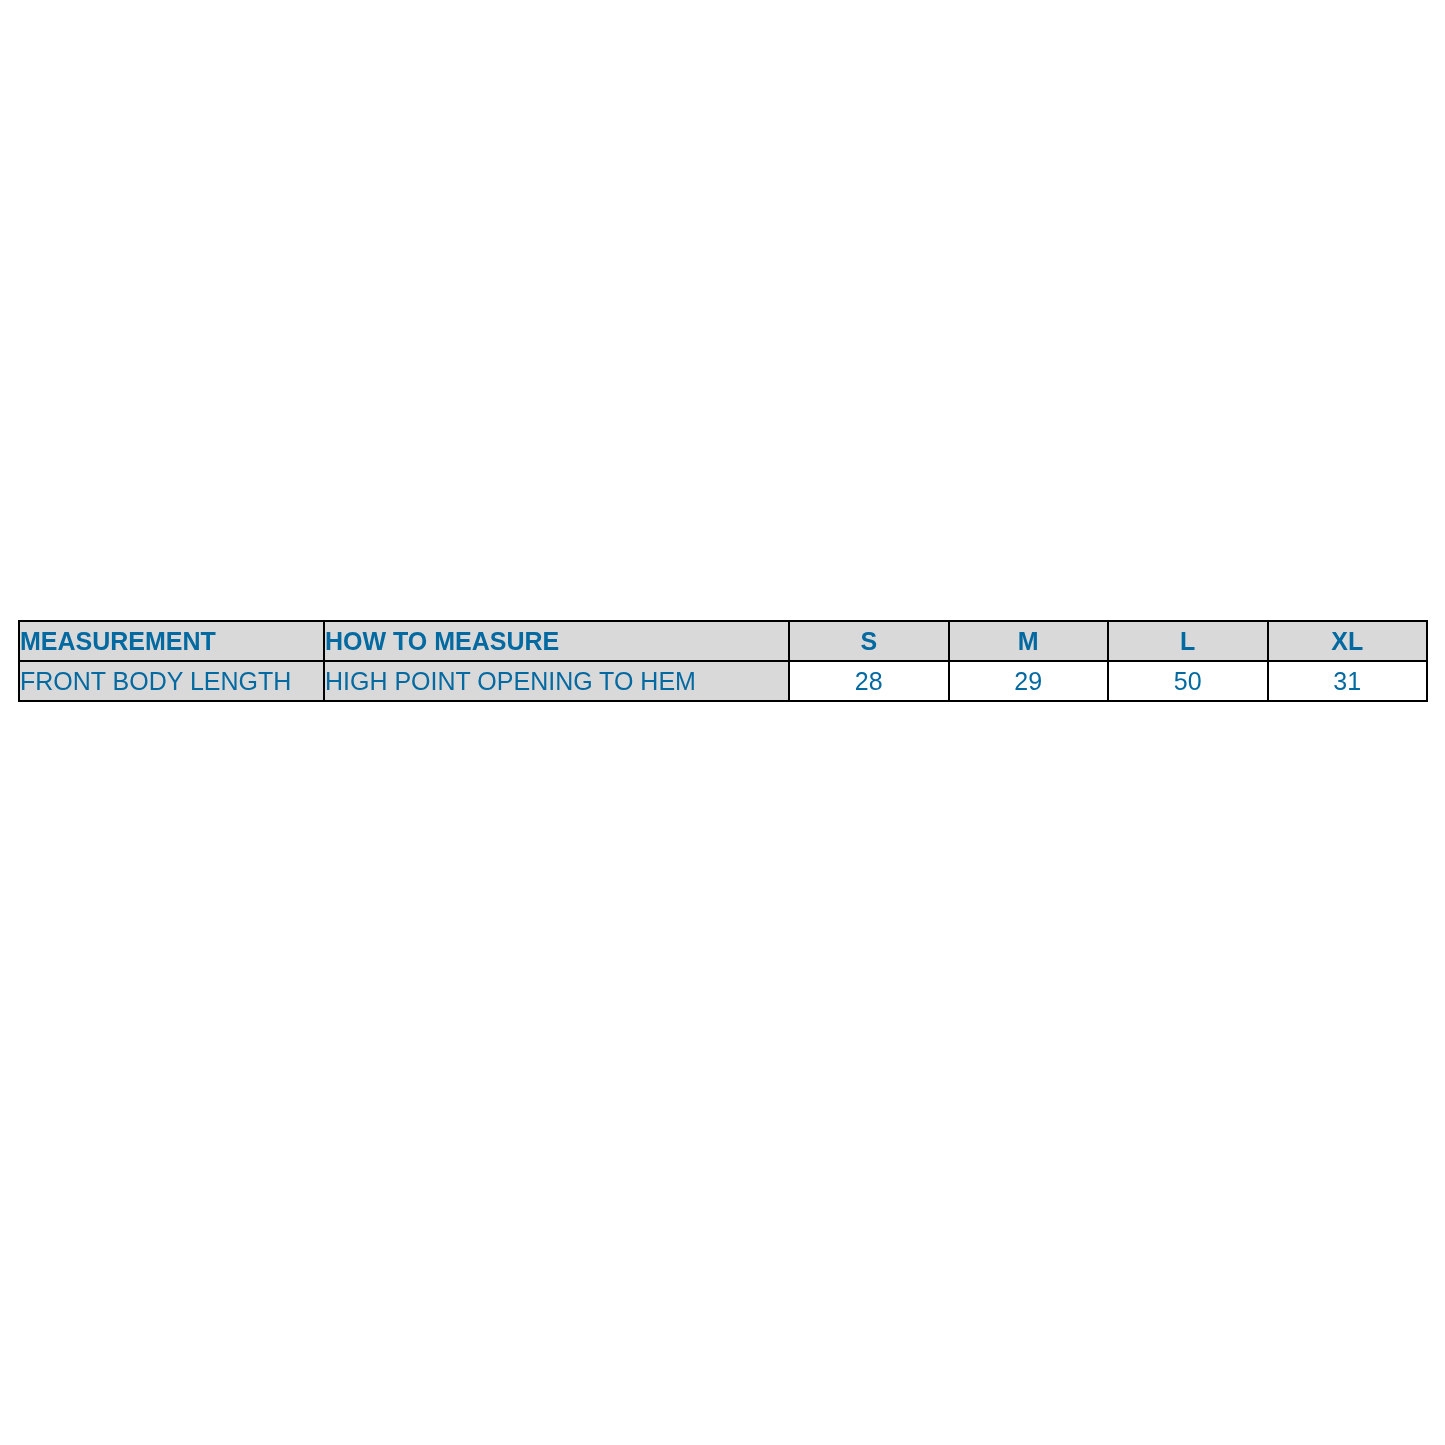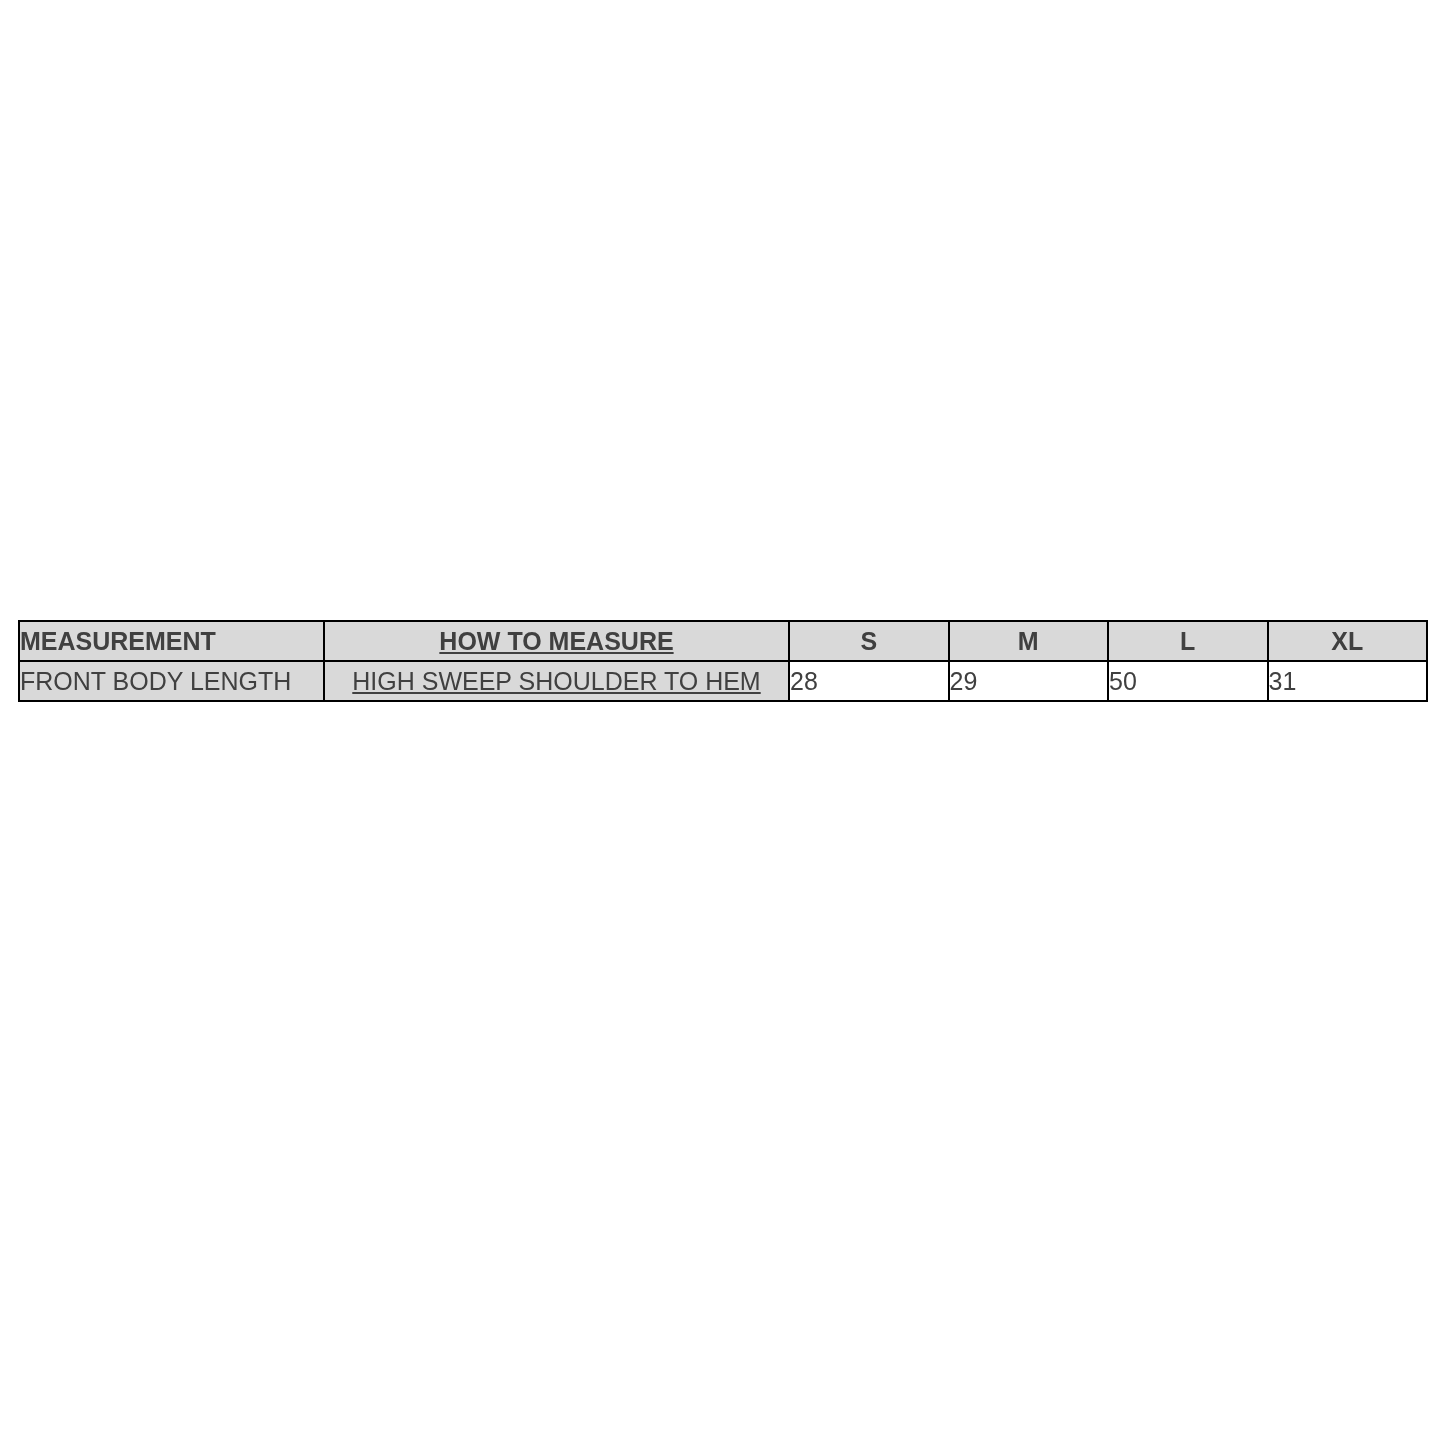--- a/index.html
+++ b/index.html
@@ -28,47 +28,46 @@
     width: 1408px;
     background: #ffffff;
   }
 
   table.size-chart td,
   table.size-chart th {
     border: 2px solid #000000;
     padding: 0;
     height: 38px;
     font-size: 25px;
-    color: #404040;
+    color: #0369a1;
     line-height: 1.05;
     vertical-align: middle;
     white-space: nowrap;
     overflow: hidden;
     margin-left: 12px;
   }
 
   
   col.c-measure  { width: 305px; }
   col.c-how      { width: 465px; }
   col.c-size     { width: 159.5px; }
 
   .cell-measure {
     background: #d9d9d9;
     text-align: left;
     padding-left: 8px;
   }
   .cell-how {
     background: #d9d9d9;
-    text-align: center;
+    text-align: left;
     padding-left: 8px;
-    text-decoration: underline;
   }
   .cell-size {
     background: #ffffff;
-    text-align: left;
+    text-align: center;
   }
 
   thead .cell-measure,
   thead .cell-how {
     font-weight: bold;
     background: #d9d9d9;
   }
   thead .cell-size {
     font-weight: bold;
     background: #d9d9d9;
@@ -94,21 +93,21 @@
         <th class="cell-how">HOW TO MEASURE</th>
         <th class="cell-size">S</th>
         <th class="cell-size">M</th>
         <th class="cell-size">L</th>
         <th class="cell-size">XL</th>
       </tr>
     </thead>
     <tbody>
       <tr>
         <td class="cell-measure">FRONT BODY LENGTH</td>
-        <td class="cell-how">HIGH SWEEP SHOULDER TO HEM</td>
+        <td class="cell-how">HIGH POINT OPENING TO HEM</td>
         <td class="cell-size">28</td>
         <td class="cell-size">29</td>
         <td class="cell-size">50</td>
         <td class="cell-size">31</td>
       </tr>
     </tbody>
   </table>
 </div>
 
 </body></html>

